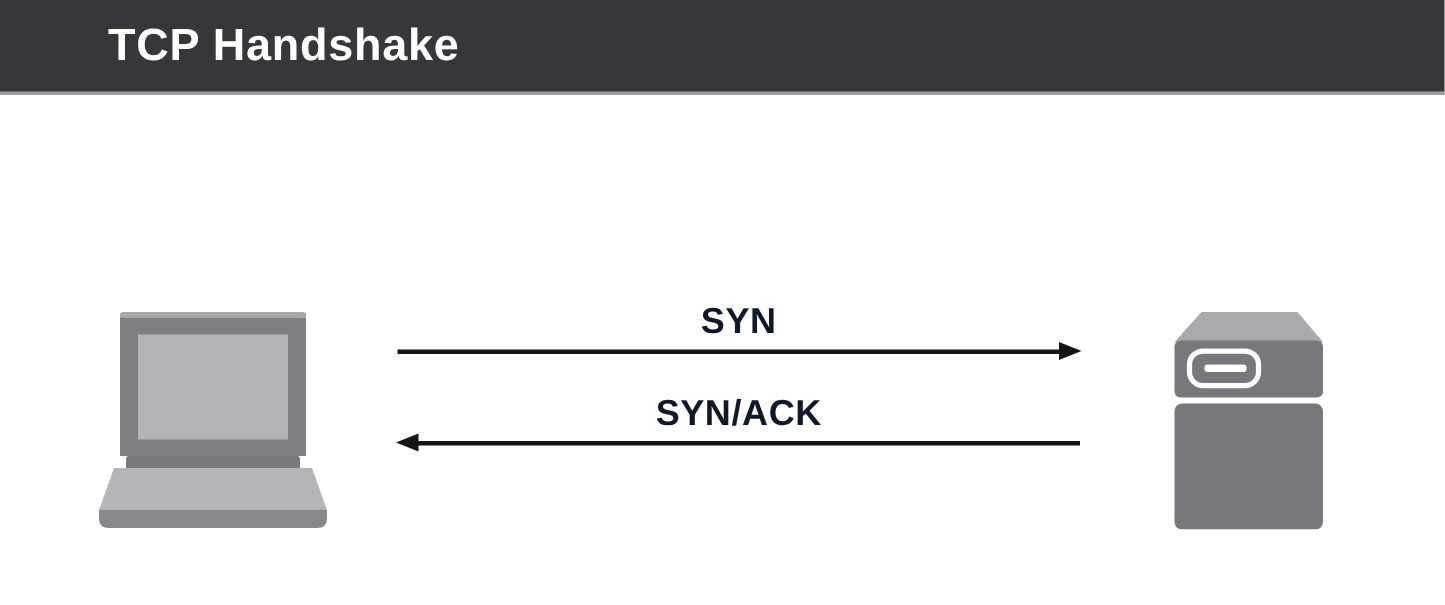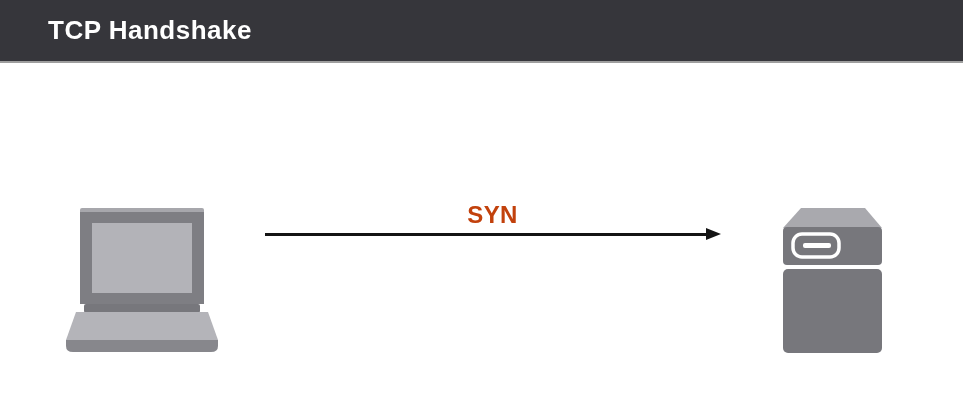--- a/index.html
+++ b/index.html
@@ -18,38 +18,38 @@
   .header {
     position: absolute; left: 0; top: 0;
     width: 100%; height: 63px;
     background: #36363b;
     border-bottom: 2px solid #9e9e9e;
     box-sizing: border-box;
     display: flex; align-items: center;
   }
   .header .title {
     color: #ffffff;
-    font-size: 26px;
+    font-size: 30px;
     font-weight: bold;
     letter-spacing: 0.5px;
-    padding-left: 48px;
+    padding-left: 72px;
   }
   
   .icon { position: absolute; }
   .laptop { left: 62px; top: 206px; }
   .server { left: 781px; top: 207px; }
   
   .msg { position: absolute; left: 265px; width: 455px; }
   .msg .label {
     display: block;
     width: 100%;
     text-align: center;
     font-size: 24px;
     font-weight: 600;
-    color: #c2410c;
+    color: #0f172a;
     letter-spacing: 0.4px;
     line-height: 27px;
   }
   .track { position: relative; height: 3px; margin-top: 5px; }
   .track .line { position: absolute; top: 0; height: 3px; background: #141414; }
   .track.arrow-right .line { left: 0; right: 12px; }
   .track.arrow-left  .line { left: 12px; right: 0; }
   .track .head {
     position: absolute; top: -5px;
     width: 0; height: 0;
@@ -89,15 +89,22 @@
   </svg>
 
   <div class="msg" id="m1">
     <div class="label">SYN</div>
     <div class="track arrow-right">
       <div class="line"></div>
       <div class="head"></div>
     </div>
   </div>
 
+  <div class="msg" id="m2">
+    <div class="label">SYN/ACK</div>
+    <div class="track arrow-left">
+      <div class="line"></div>
+      <div class="head"></div>
+    </div>
+  </div>
 
 
 </div>
 
 </body></html>

